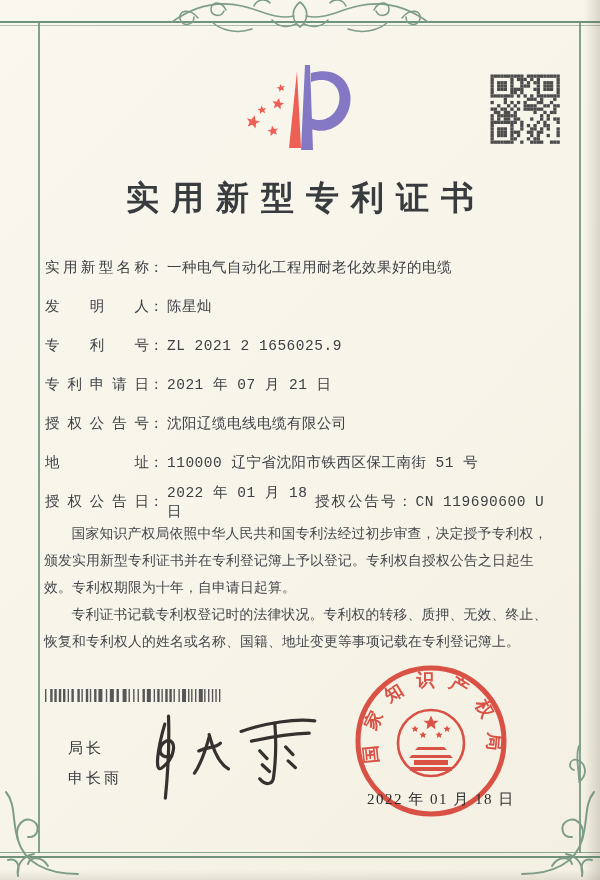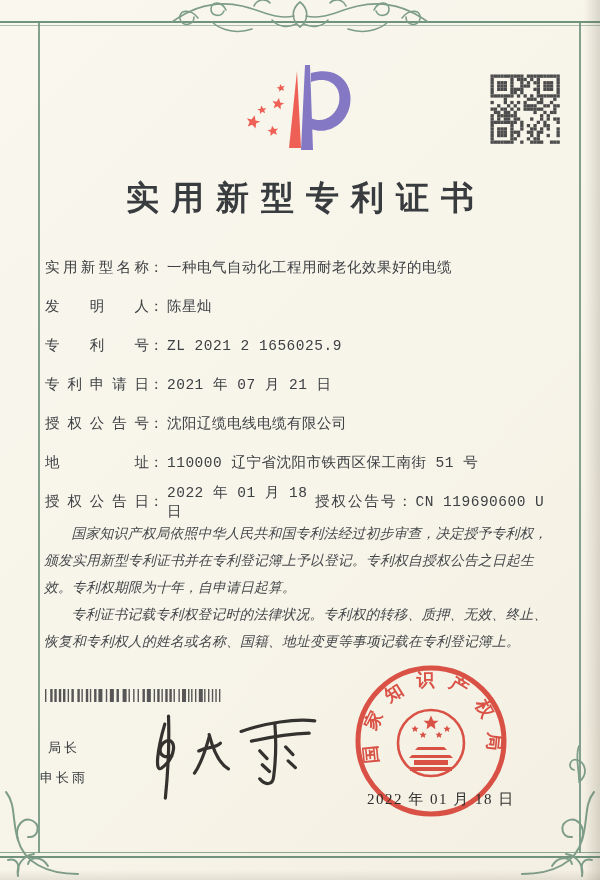--- a/index.html
+++ b/index.html
@@ -34,27 +34,27 @@
 
   .fields{position:absolute;left:45px;top:248px;width:520px;}
   .frow{display:flex;align-items:center;height:39px;font-size:14.5px;color:#3e4144;}
   .flabel{display:inline-block;width:104px;text-align:justify;text-align-last:justify;flex:none;}
   .fcolon{display:inline-block;width:18px;flex:none;}
   .fval{letter-spacing:.5px;font-family:Liberation Mono, monospace;}
   .fval.w1{width:148px;flex:none;}
   .flabel2{display:inline-block;letter-spacing:2px;flex:none;}
 
   .paras{position:absolute;left:44px;top:521px;width:517px;}
-  .paras p{margin:0;text-indent:2em;font-style:italic;font-size:13.8px;
+  .paras p{margin:0;text-indent:2em;font-size:13.8px;
     line-height:1.95;letter-spacing:.2px;color:#45484b;}
 
   .barcode{position:absolute;left:45px;top:689px;}
 
-  .signer{position:absolute;left:40px;top:733px;font-size:13px;letter-spacing:3px;
-    line-height:30px;color:#36393c;text-align:center;}
+  .signer{position:absolute;left:68px;top:733px;font-size:15px;letter-spacing:3px;
+    line-height:30px;color:#36393c;}
   .signature{position:absolute;left:126px;top:708px;transform:rotate(-2deg);}
 
   .seal{position:absolute;left:350px;top:660px;opacity:.92;mix-blend-mode:multiply;}
   .seal-date{position:absolute;left:367px;top:790px;font-size:15px;letter-spacing:1.5px;
     color:#2d2d2d;z-index:6;}
 
   .page-footer{position:absolute;left:0;right:0;top:879px;text-align:center;
     font-size:12.5px;letter-spacing:2px;color:#4a4d50;}
 </style>
 </head>

